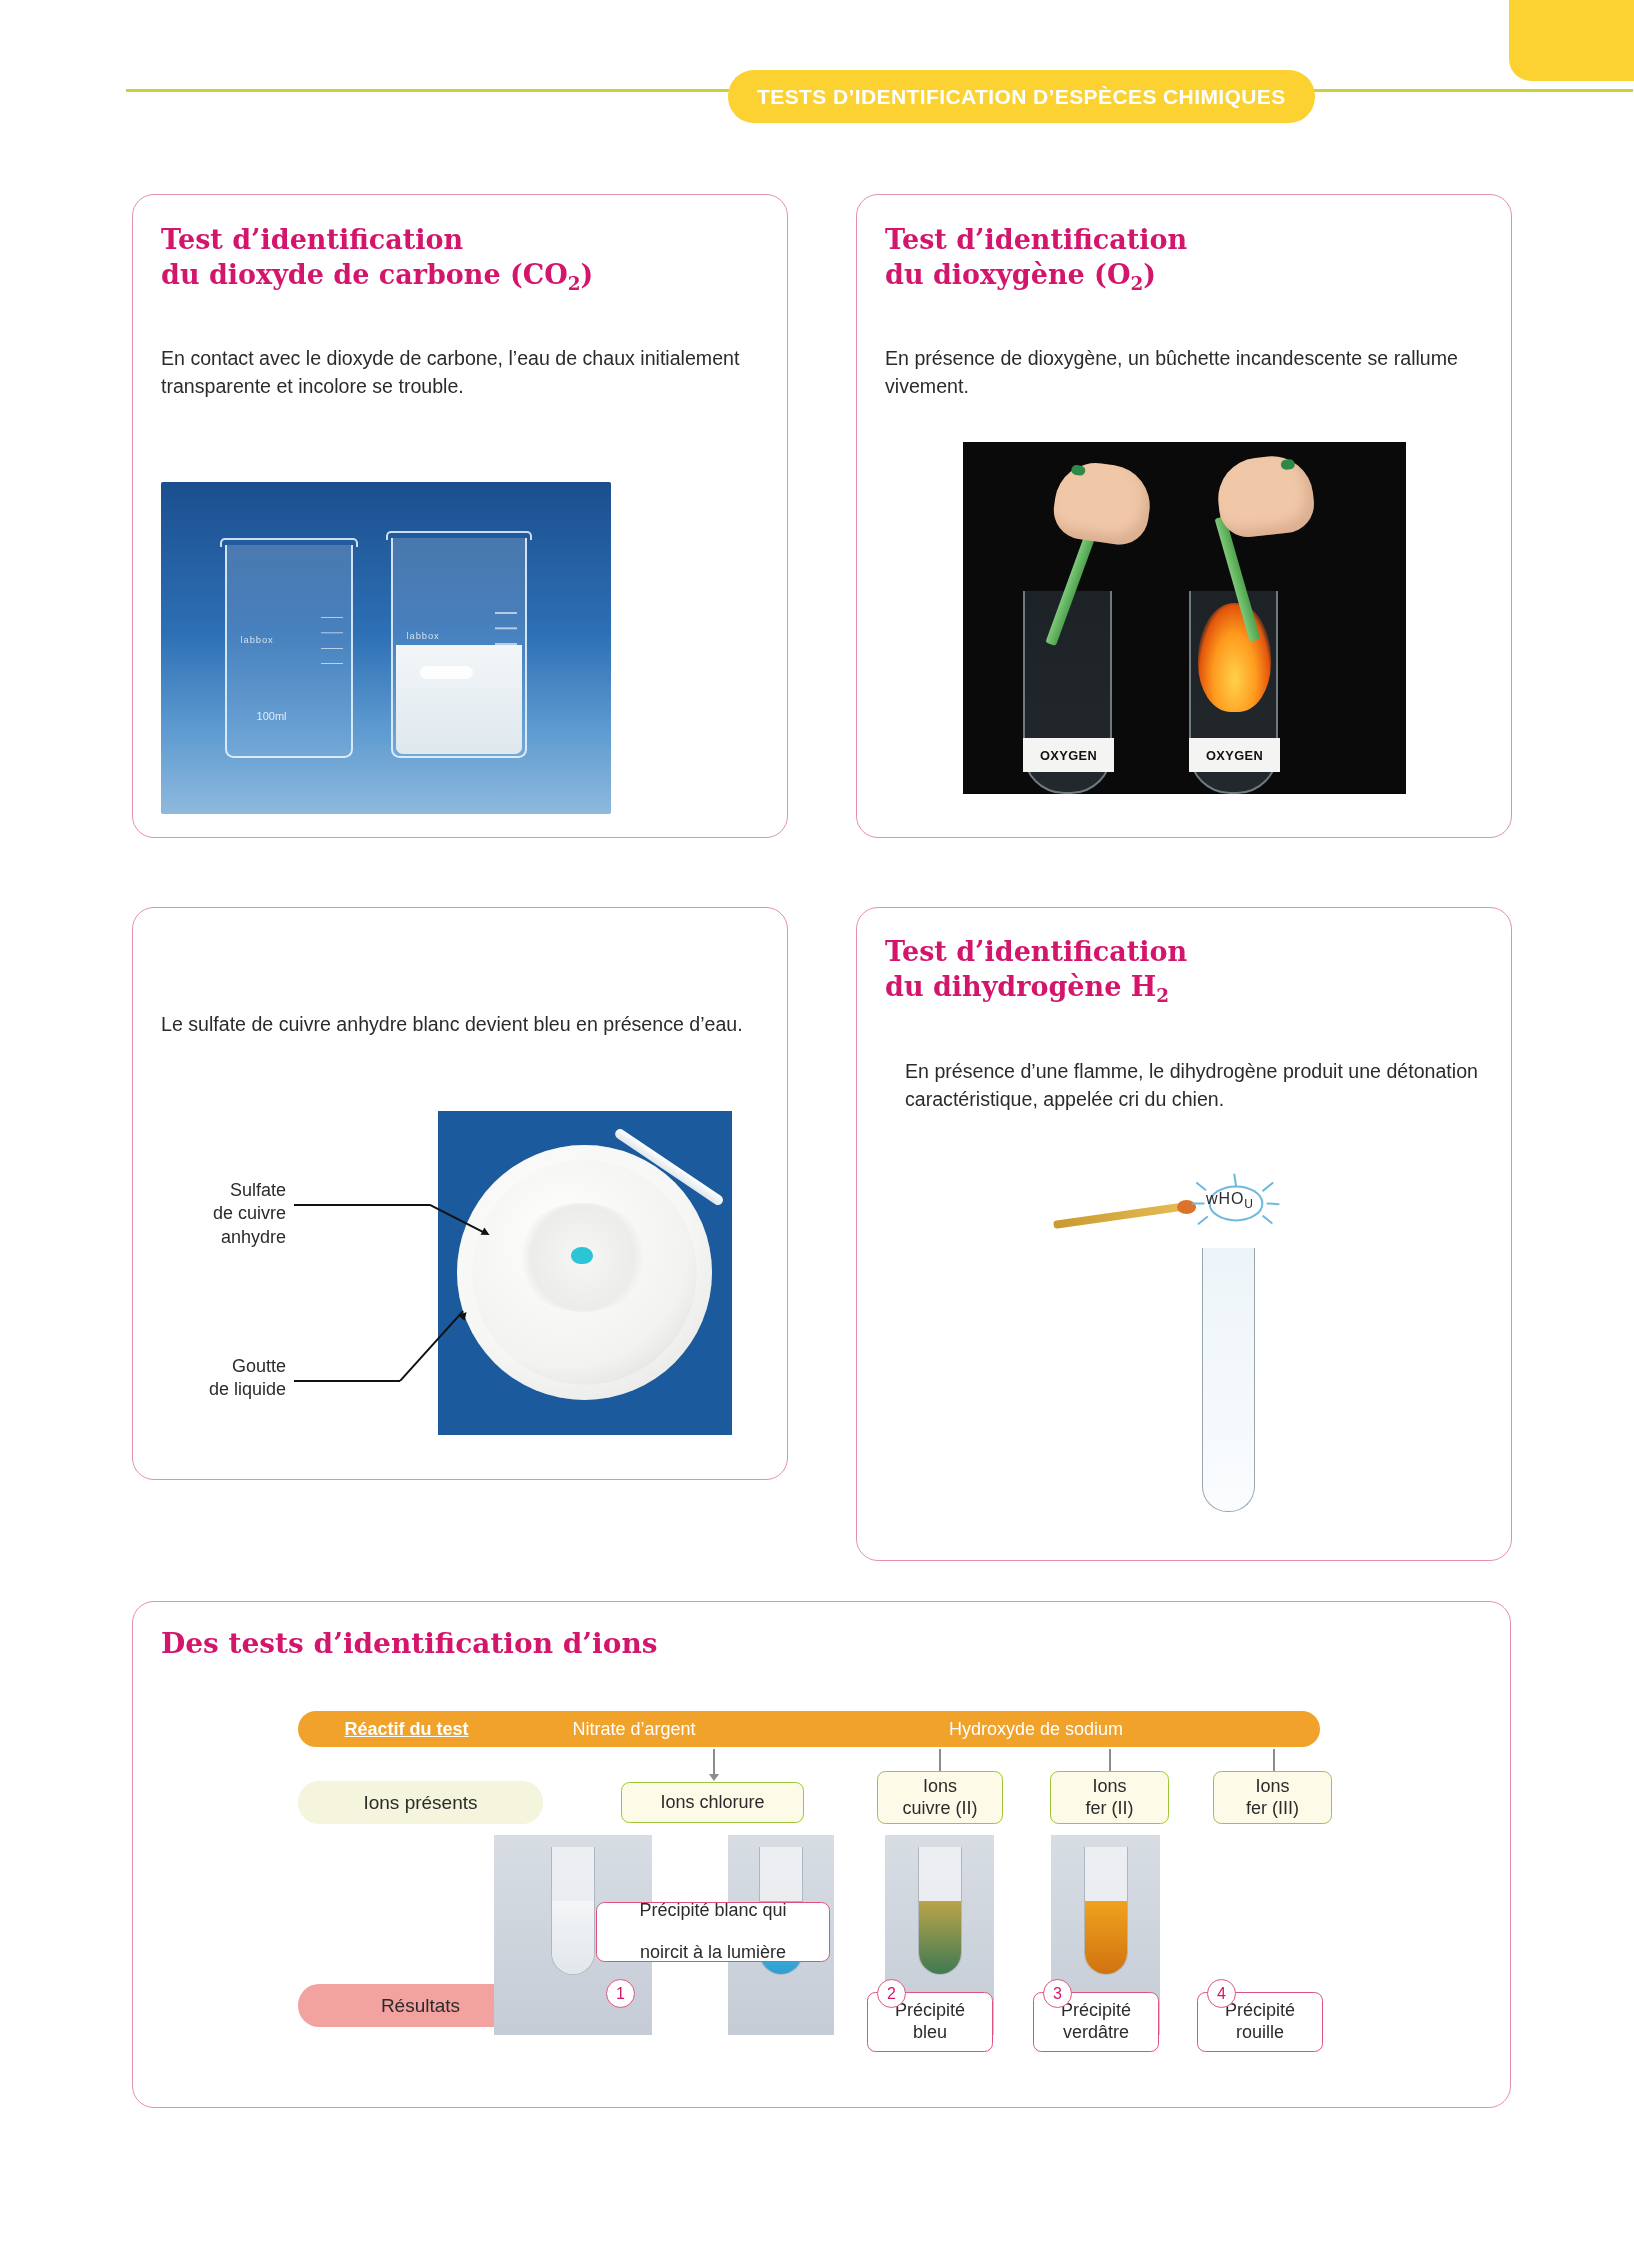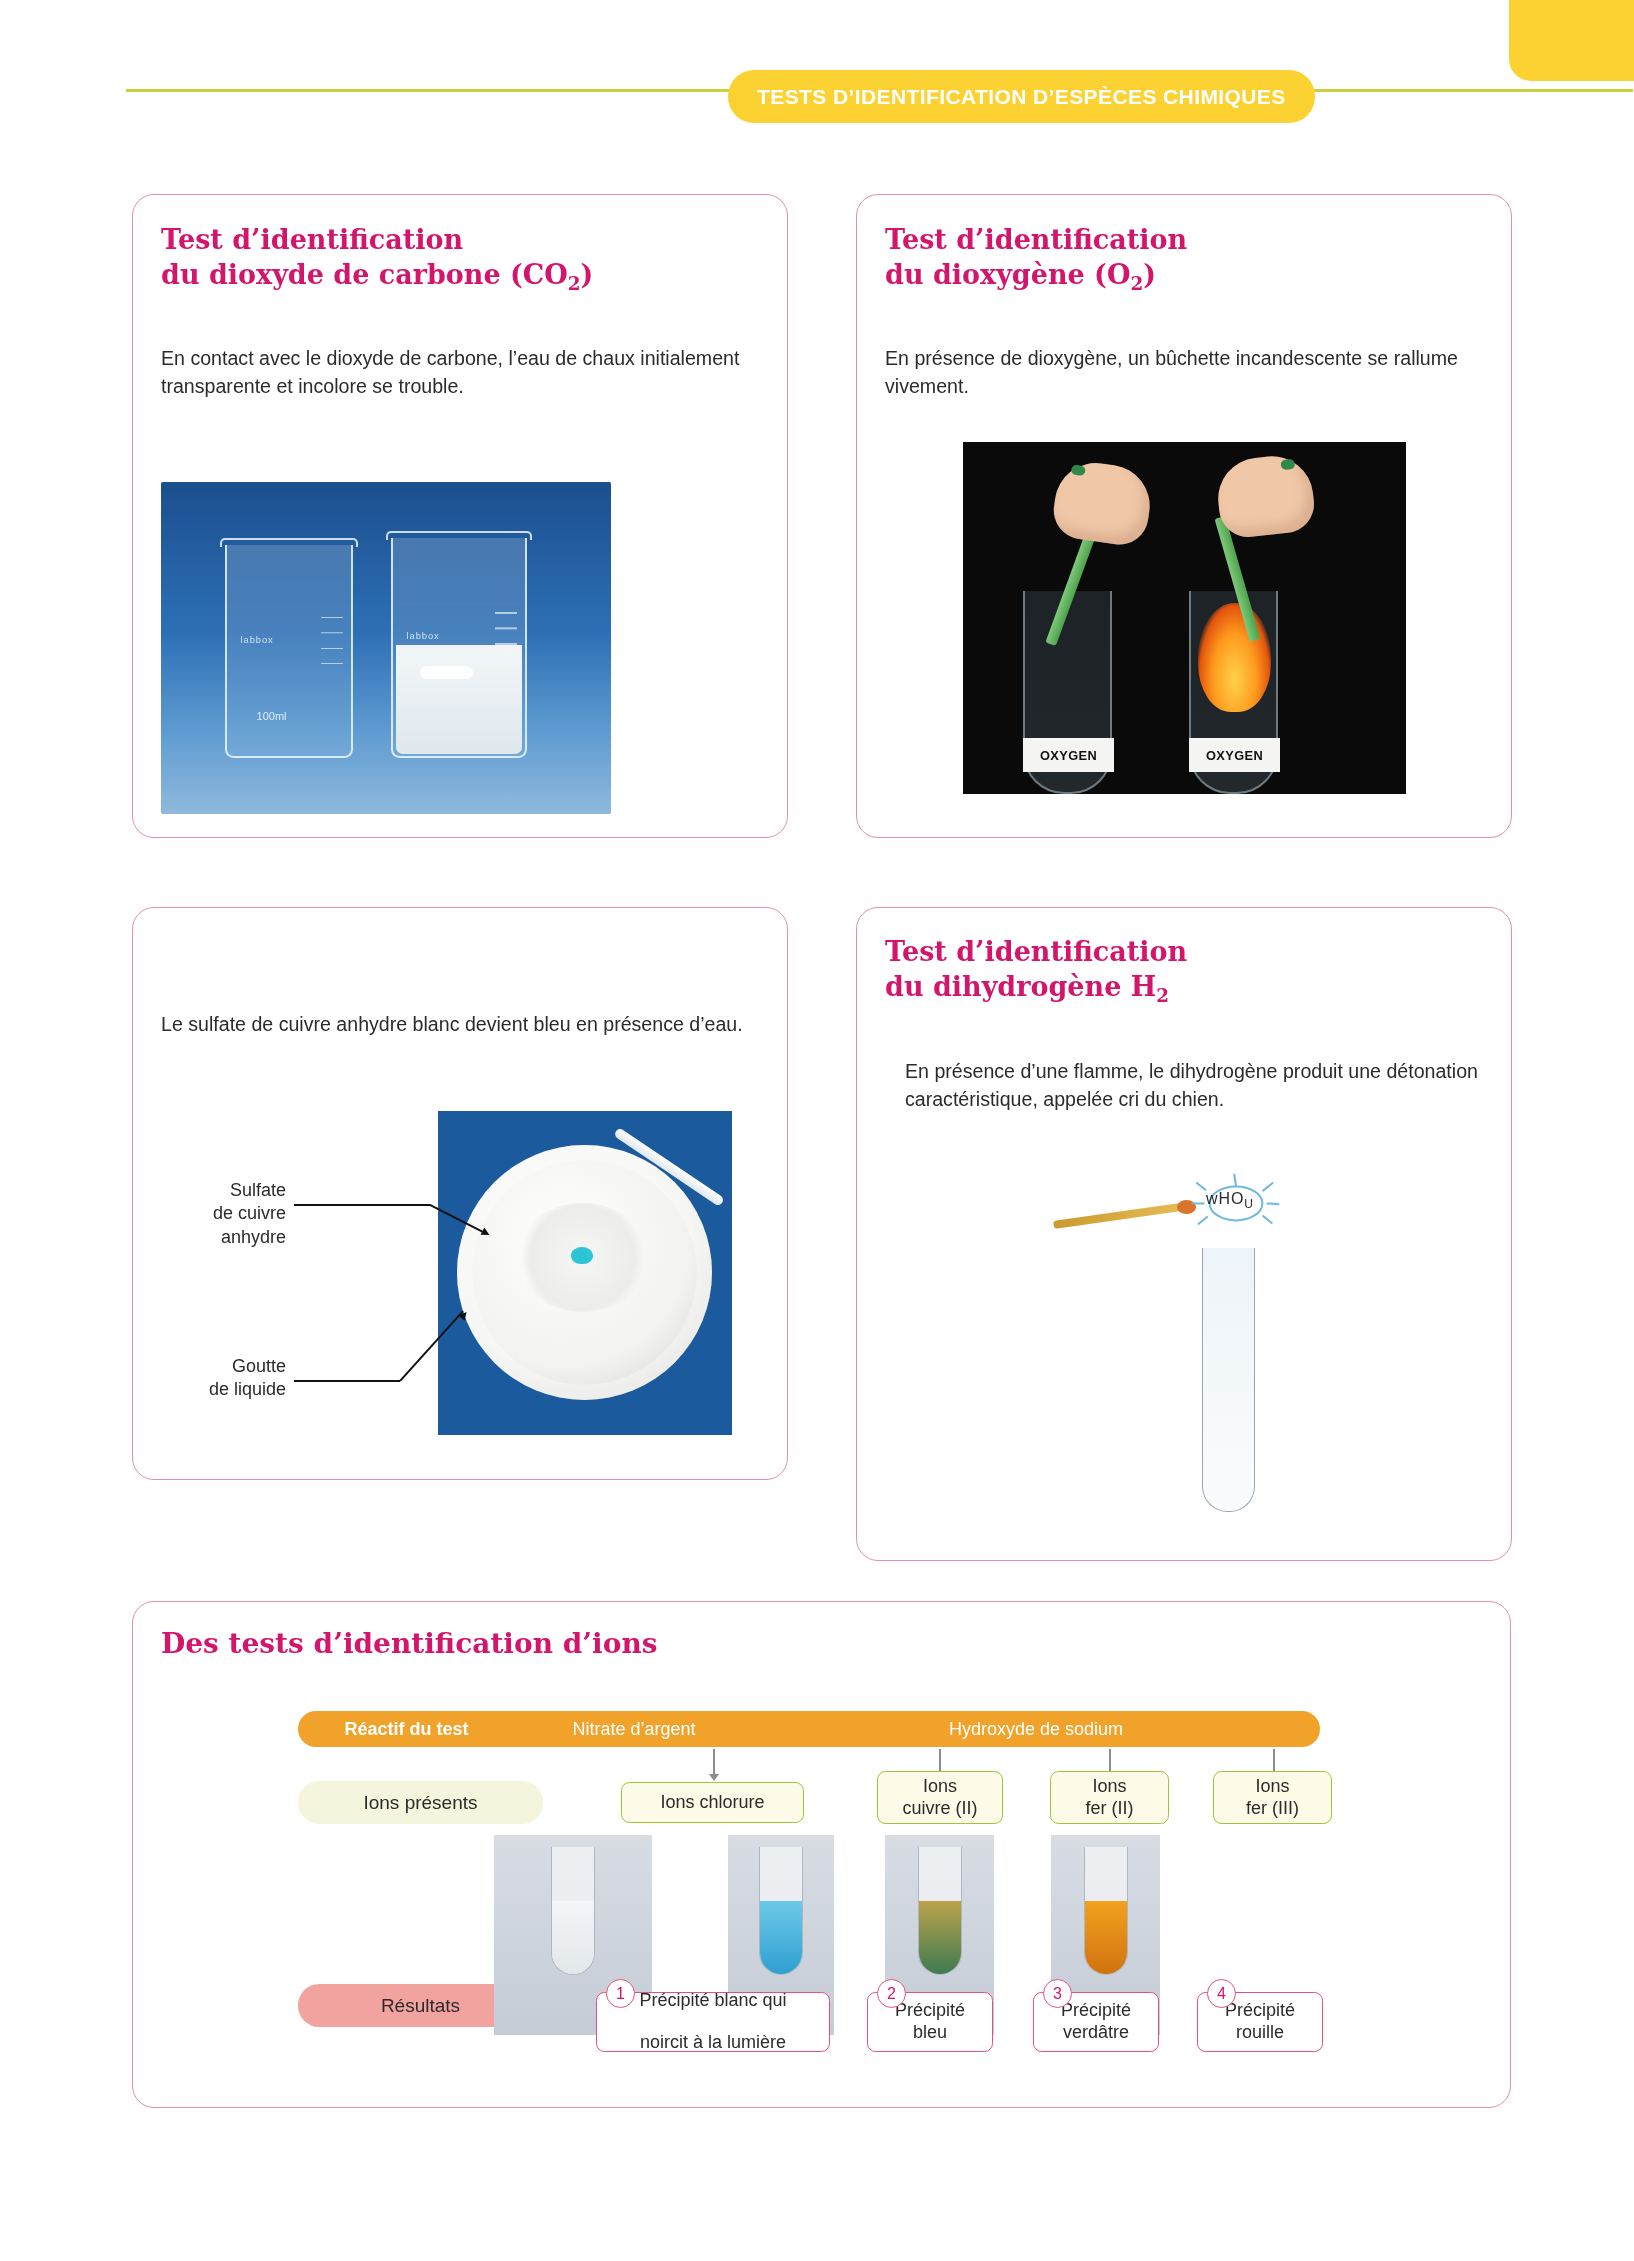--- a/index.html
+++ b/index.html
@@ -429,21 +429,21 @@
         <span>wHO</span><sub>U</sub>
       </div>
     </div>
   </div>
 
   <div class="card" id="card-ions">
     <h2 class="card-title">Des tests d’identification d’ions</h2>
   </div>
 
   <div class="bar-reactif">
-    <div class="seg strong" style="width:217px;">Réactif du test</div>
+    <div class="seg strong" style="width:217px;text-decoration:underline;">Réactif du test</div>
     <div class="seg" style="width:238px;">Nitrate d’argent</div>
     <div class="seg" style="width:566px;">Hydroxyde de sodium</div>
   </div>
 
   <div class="label-ionspresents">Ions présents</div>
   <div class="label-resultats">Résultats</div>
 
   <div class="arrow-down" style="left:713px; top:1749px; height:25.5px;"></div>
   <div class="arrow-down" style="left:939px; top:1749px; height:25.5px;"></div>
   <div class="arrow-down" style="left:1109px; top:1749px; height:25.5px;"></div>
@@ -484,21 +484,21 @@
     <div class="tb">
       <div class="liq" style="background:linear-gradient(180deg,#f0a21e,#d07310);"></div>
     </div>
   </div>
 
   <div class="numbadge" style="left:606px; top:1979px;">1</div>
   <div class="numbadge" style="left:877px; top:1979px;">2</div>
   <div class="numbadge" style="left:1043px; top:1979px;">3</div>
   <div class="numbadge" style="left:1207px; top:1979px;">4</div>
 
-  <div class="pill-pinkbox" style="left:596px; top:1992px; width:234px; height:60px; flex-direction:column;gap:20px;">
+  <div class="pill-pinkbox" style="left:596px; top:1902px; width:234px; height:60px; flex-direction:column;gap:20px;">
     <span>Précipité blanc qui</span>
     <span>noircit à la lumière</span>
   </div>
   <div class="pill-pinkbox" style="left:867px; top:1992px; width:126px; height:60px; flex-direction:column;">
     <span>Précipité</span>
     <span>bleu</span>
   </div>
   <div class="pill-pinkbox" style="left:1033px; top:1992px; width:126px; height:60px; flex-direction:column;">
     <span>Précipité</span>
     <span>verdâtre</span>

